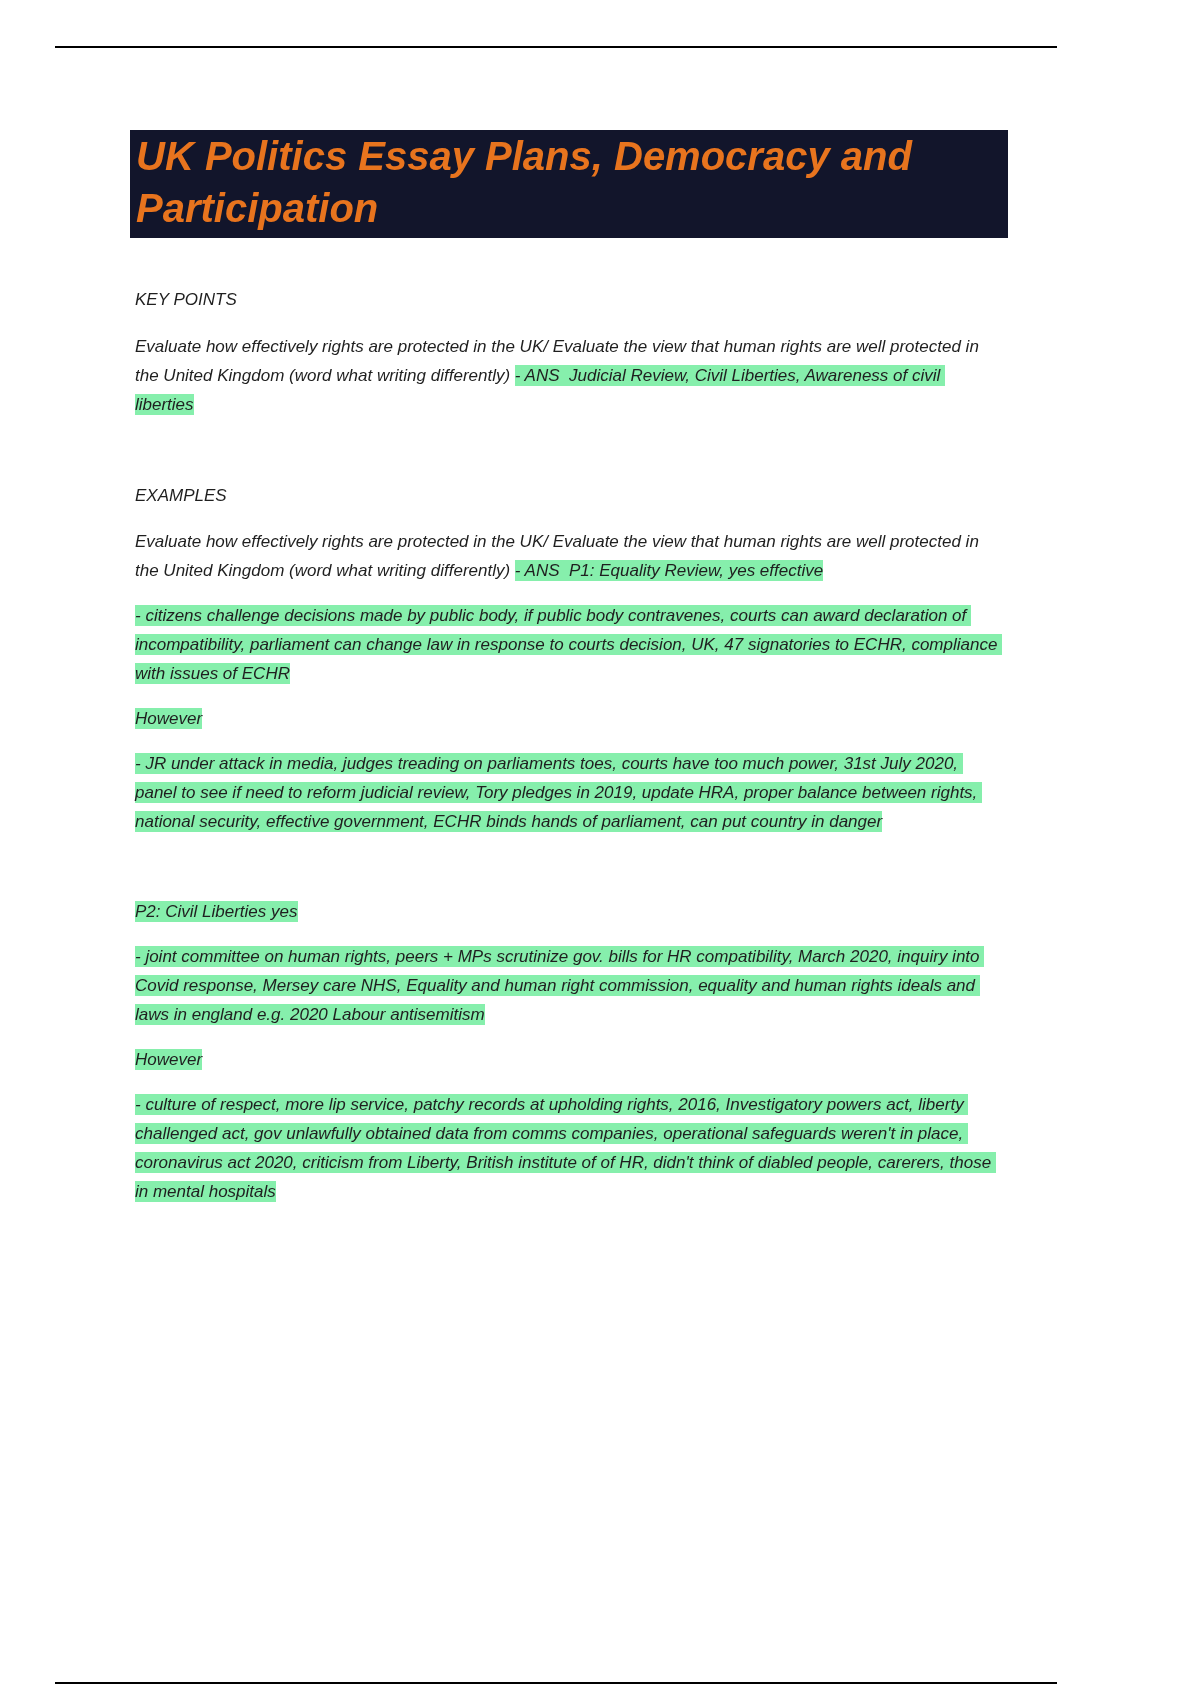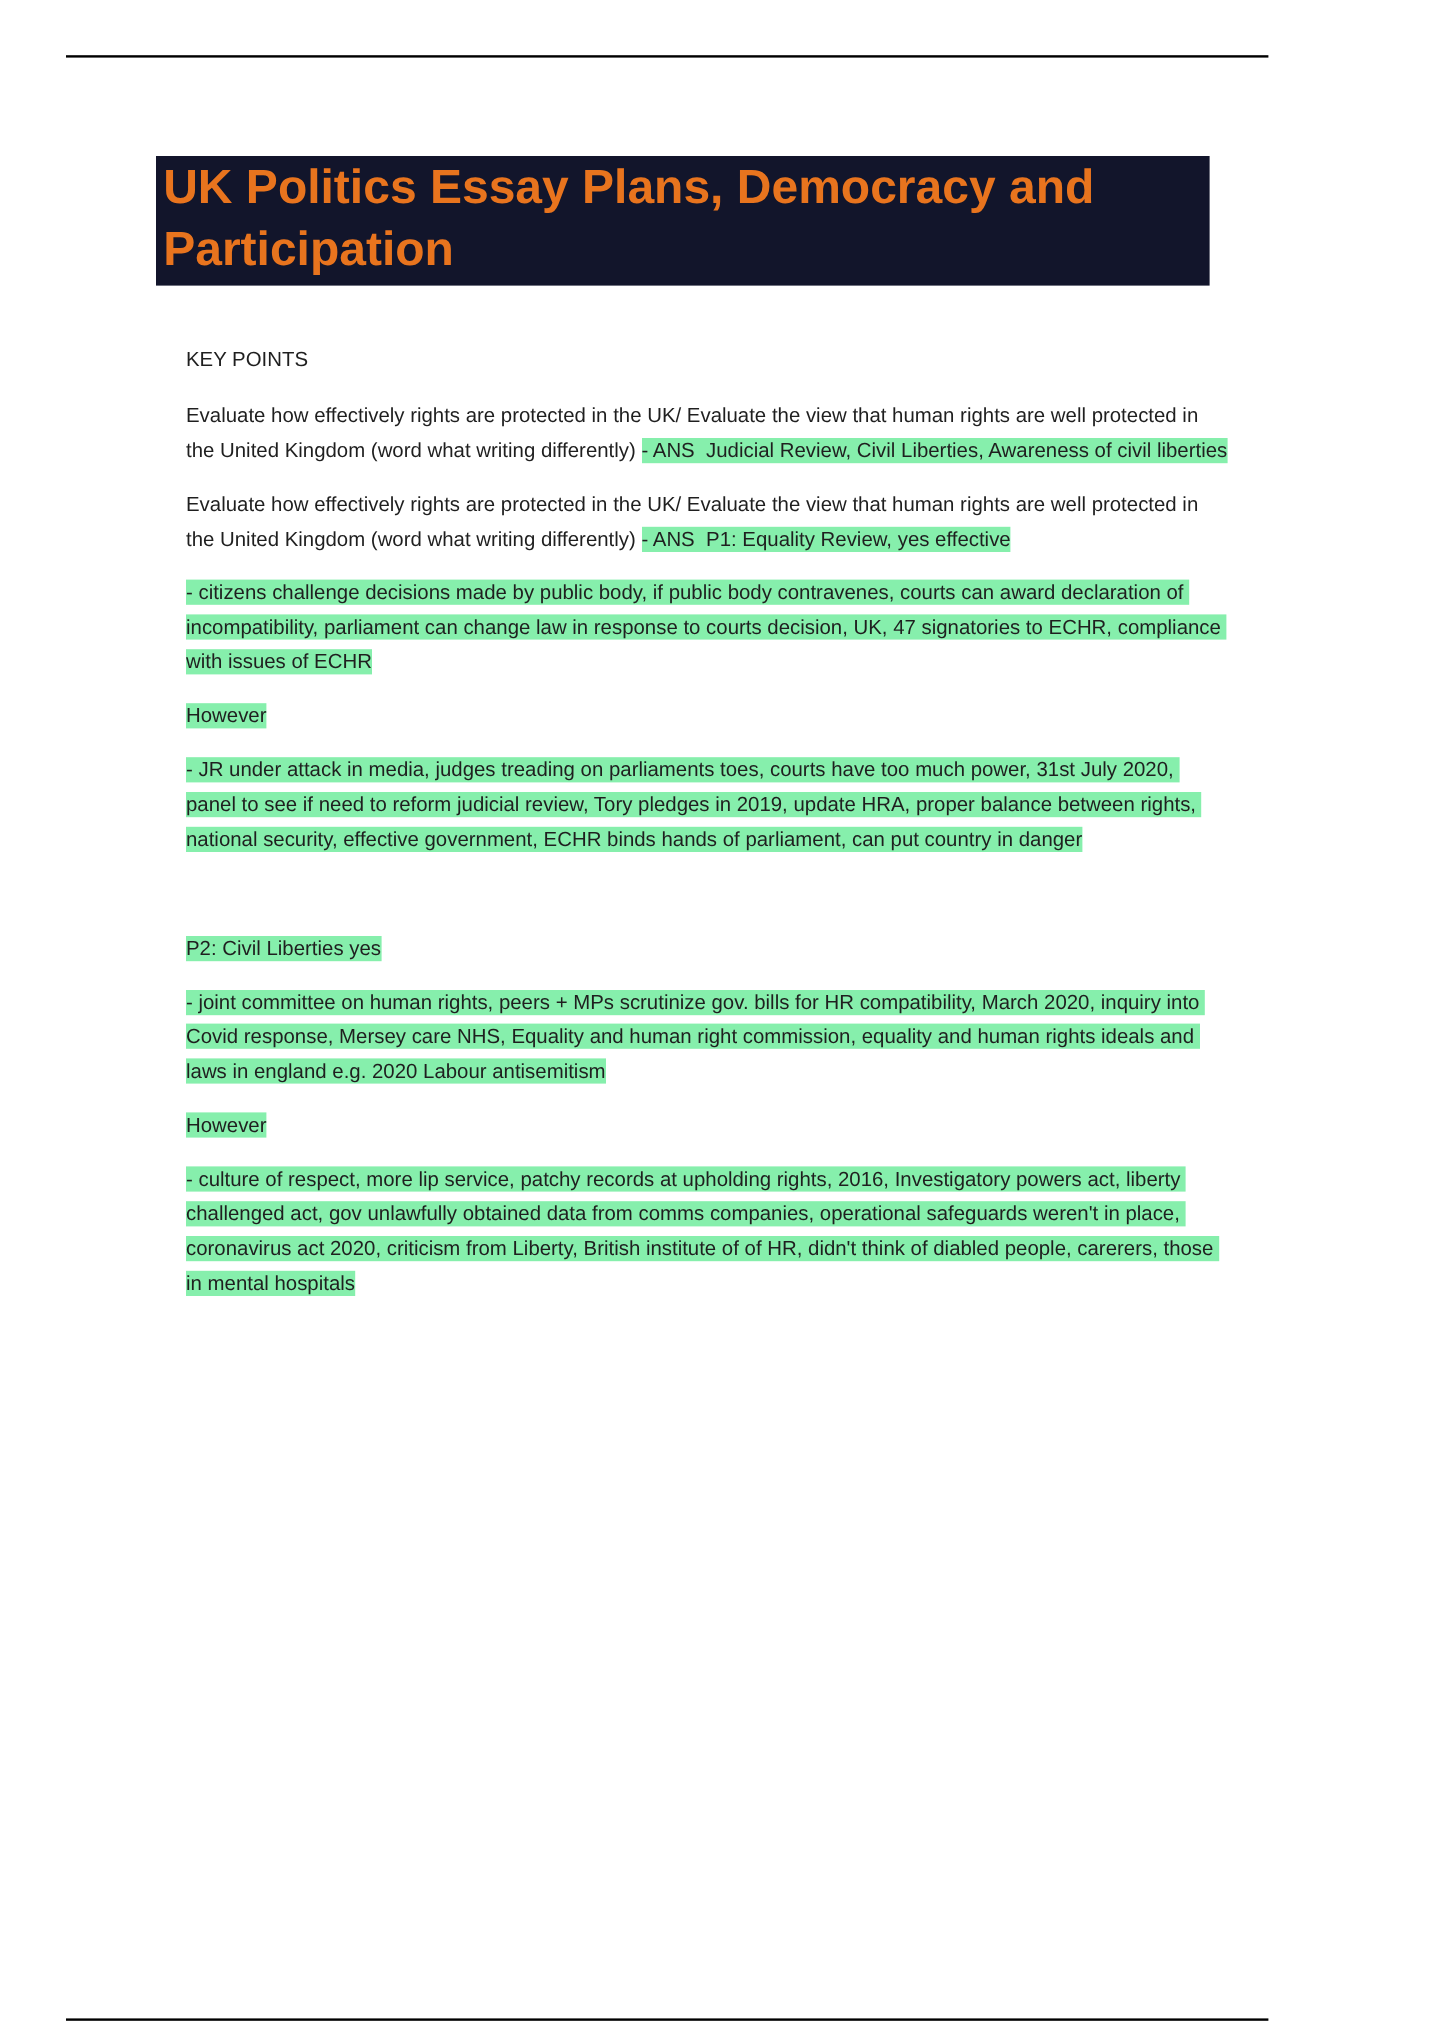--- a/index.html
+++ b/index.html
@@ -1,15 +1,15 @@
 <!DOCTYPE html>
 <html><head>
 <meta charset="utf-8">
 <style>
-  * { margin: 0; padding: 0; box-sizing: border-box; }
+  * { margin: 0; padding: 0; box-sizing: border-box; font-style: italic; }
   html, body { background: #ffffff; }
   .page {
     position: relative;
     width: 1200px;
     height: 1700px;
     background: #ffffff;
     font-family: "Liberation Sans", sans-serif;
     color: #1f1f1f;
     overflow: hidden;
   }
@@ -35,21 +35,20 @@
     line-height: 1.3;
     padding: 0 8px 4px 6px;
   }
   .content {
     position: absolute;
     left: 135px;
     top: 286px;
     width: 868px;
     font-size: 17px;
     line-height: 1.7;
-    margin-left: 20px;
   }
   .heading {
     margin-bottom: 18px;
   }
   .para {
     margin-bottom: 16px;
     white-space: pre-wrap;
   }
   .gap-lg { margin-top: 62px; }
   .hl {
@@ -67,20 +66,21 @@
   <div class="banner">
     <span>UK Politics Essay Plans, Democracy and Participation</span>
   </div>
 
   <div class="content">
 
     <div class="heading">KEY POINTS</div>
 
     <p class="para"><span>Evaluate how effectively rights are protected in the UK/ Evaluate the view that human rights are well protected in the United Kingdom (word what writing differently) </span><span class="hl">- ANS  Judicial Review, Civil Liberties, Awareness of civil liberties</span></p>
 
+    <div class="heading gap-lg">EXAMPLES</div>
 
     <p class="para"><span>Evaluate how effectively rights are protected in the UK/ Evaluate the view that human rights are well protected in the United Kingdom (word what writing differently) </span><span class="hl">- ANS  P1: Equality Review, yes effective</span></p>
 
     <p class="para"><span class="hl">- citizens challenge decisions made by public body, if public body contravenes, courts can award declaration of incompatibility, parliament can change law in response to courts decision, UK, 47 signatories to ECHR, compliance with issues of ECHR</span></p>
 
     <p class="para"><span class="hl">However</span></p>
 
     <p class="para"><span class="hl">- JR under attack in media, judges treading on parliaments toes, courts have too much power, 31st July 2020, panel to see if need to reform judicial review, Tory pledges in 2019, update HRA, proper balance between rights, national security, effective government, ECHR binds hands of parliament, can put country in danger</span></p>
 
     <p class="para gap-lg"><span class="hl">P2: Civil Liberties yes</span></p>

